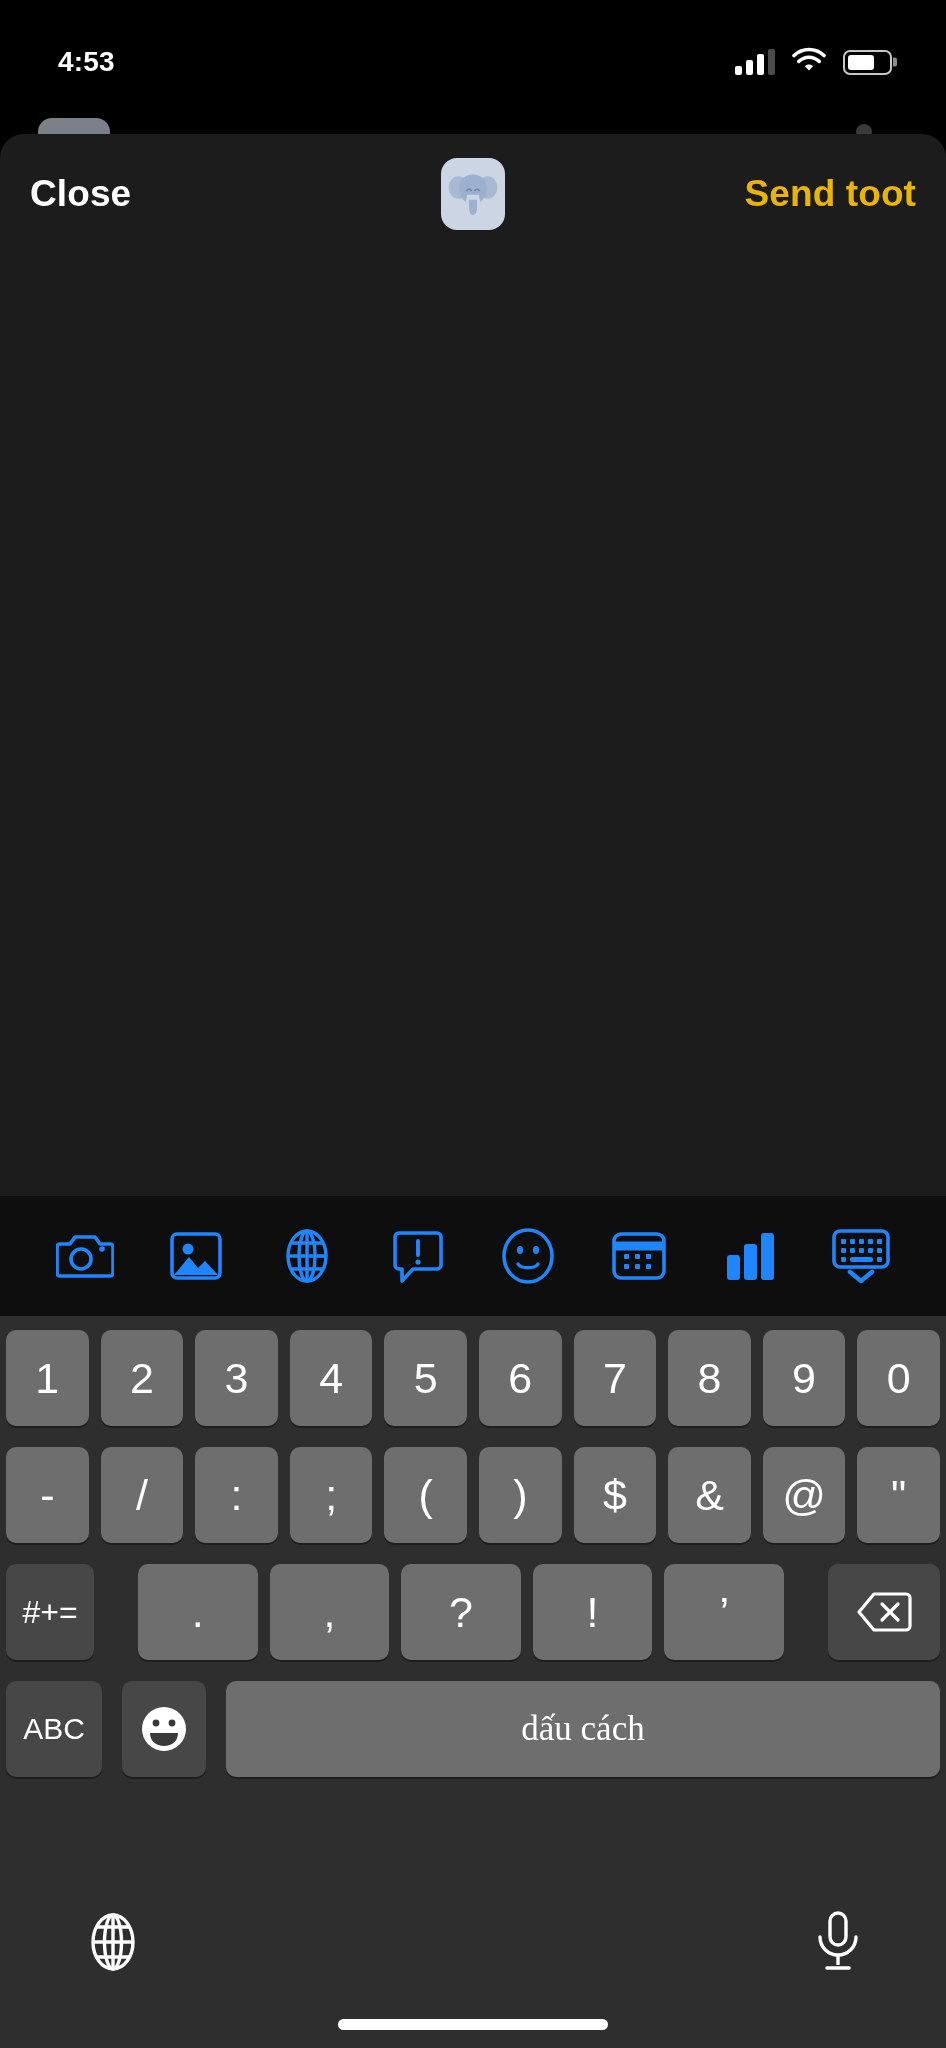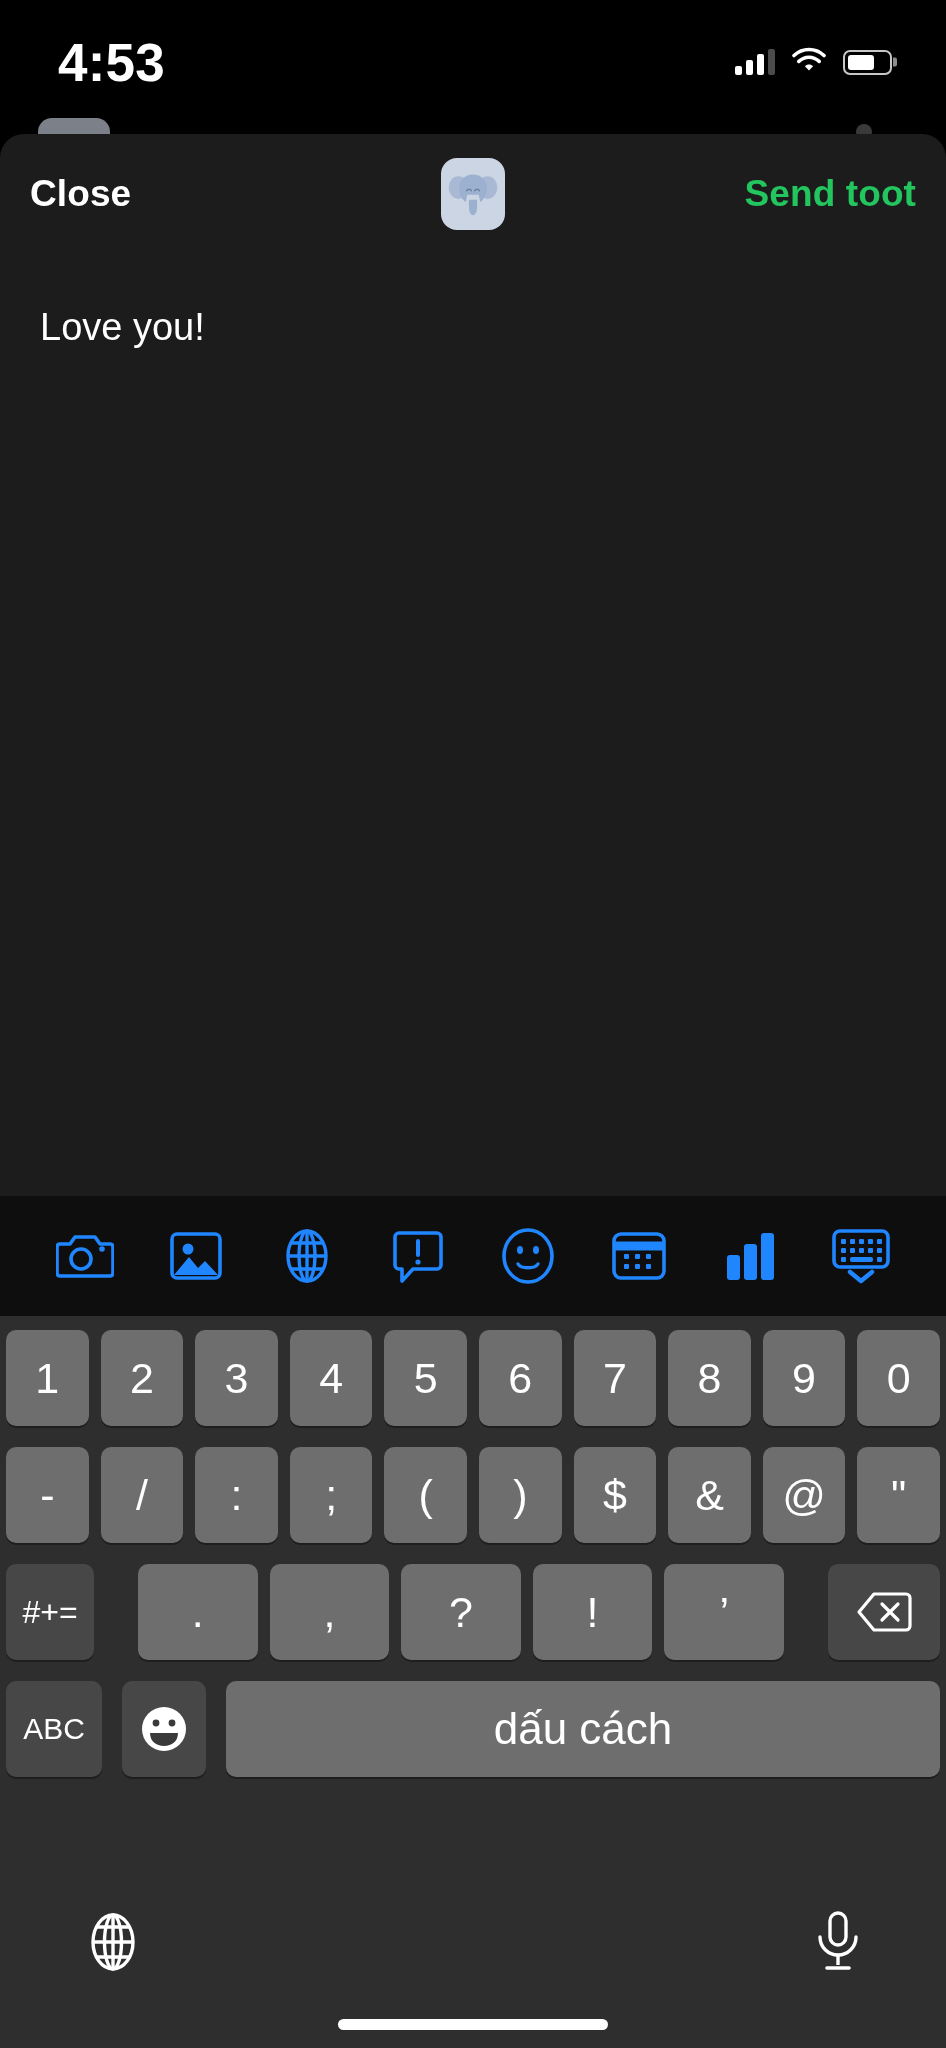--- a/index.html
+++ b/index.html
@@ -16,21 +16,21 @@
   }
 
   
   .status-bar{
     position:absolute; top:0; left:0; right:0; height:110px;
     display:flex; align-items:center; justify-content:space-between;
     padding:0 54px 0 58px;
     color:#fff;
   }
   .status-time{
-    font-size:53px; font-weight:600; letter-spacing:0.2px;
+    font-size:28px; font-weight:600; letter-spacing:0.2px;
     line-height:1; margin-top:14px;
   }
   .status-right{
     display:flex; align-items:center; gap:17px; margin-top:14px;
   }
   
   .cell{ display:flex; align-items:flex-end; gap:4px; height:26px; }
   .cell i{ display:block; width:7px; background:#ffffff; border-radius:2px; }
   .cell i:nth-child(1){ height:9px; }
   .cell i:nth-child(2){ height:15px; }
@@ -73,21 +73,21 @@
   }
   .sheet-header{
     position:relative; height:120px;
     display:flex; align-items:center; justify-content:space-between;
     padding:16px 30px;
   }
   .close-btn{
     font-size:37px; font-weight:700; color:#ffffff; letter-spacing:.1px;
   }
   .send-btn{
-    font-size:37px; font-weight:700; color:#22c55e; letter-spacing:.1px;
+    font-size:37px; font-weight:700; color:#eab308; letter-spacing:.1px;
   }
   .account-avatar{
     position:absolute; left:50%; top:50%;
     transform:translate(-50%,-50%);
     width:64px; height:72px;
     background:#ccd5e3; border-radius:16px;
     display:flex; align-items:center; justify-content:center;
     overflow:hidden;
   }
   .account-avatar svg{ width:52px; height:52px; display:block; }
@@ -148,21 +148,21 @@
   }
   .krow.r1 .key, .krow.r2 .key{ flex:1 1 0; min-width:0; }
   .key.dark{ background:#474747; }
   .key.sym{ font-size:32px; }
   .key.wide-sym{ width:88px; flex:0 0 88px; }
   .key.del{ width:112px; flex:0 0 112px; }
   .krow.r3 .key.punct{ flex:1 1 0; }
   .krow.r3 .spacer{ flex:0 0 20px; }
   .key.abc{ width:96px; flex:0 0 96px; font-size:30px; }
   .key.emoji{ width:84px; flex:0 0 84px; }
-  .key.space{ flex:1 1 auto; font-size:44px; }
+  .key.space{ flex:1 1 auto; font-size:35px;font-family:Liberation Serif, serif; }
   .key.enter{ width:184px; flex:0 0 184px; font-size:35px; }
 
   .key svg{ display:block; }
 
   
   .kb-bottom{
     position:absolute; left:0; right:0; bottom:0; height:160px;
     display:flex; align-items:flex-start; justify-content:space-between;
     padding:22px 84px 0 84px;
     background:#2e2e2e;
@@ -217,21 +217,20 @@
           <path d="M27 48c0 6 2 10 5 10s5-4 5-10v-9h-10v9z" fill="#9cb0cf"></path>
           <path d="M24 28c1.6-2.4 4.4-2.4 6 0" stroke="#6f82a3" stroke-width="1.8" stroke-linecap="round"></path>
           <path d="M34 28c1.6-2.4 4.4-2.4 6 0" stroke="#6f82a3" stroke-width="1.8" stroke-linecap="round"></path>
         </svg>
       </div>
 
       <div class="send-btn">Send toot</div>
     </div>
 
     <div class="compose-body">
-      <div class="compose-text">Love you!</div>
       <div class="char-count">491</div>
     </div>
   </div>
 
   <div class="toolbar">
 
     <div class="tool-btn">
       <span>
         <svg width="58" height="50" viewBox="0 0 58 50" fill="none">
           <path d="M4 13h10l5-7h20l5 7h10a3 3 0 013 3v26a3 3 0 01-3 3H4a3 3 0 01-3-3V16a3 3 0 013-3z" stroke="#1f86ff" stroke-width="3.6" stroke-linejoin="round"></path>

